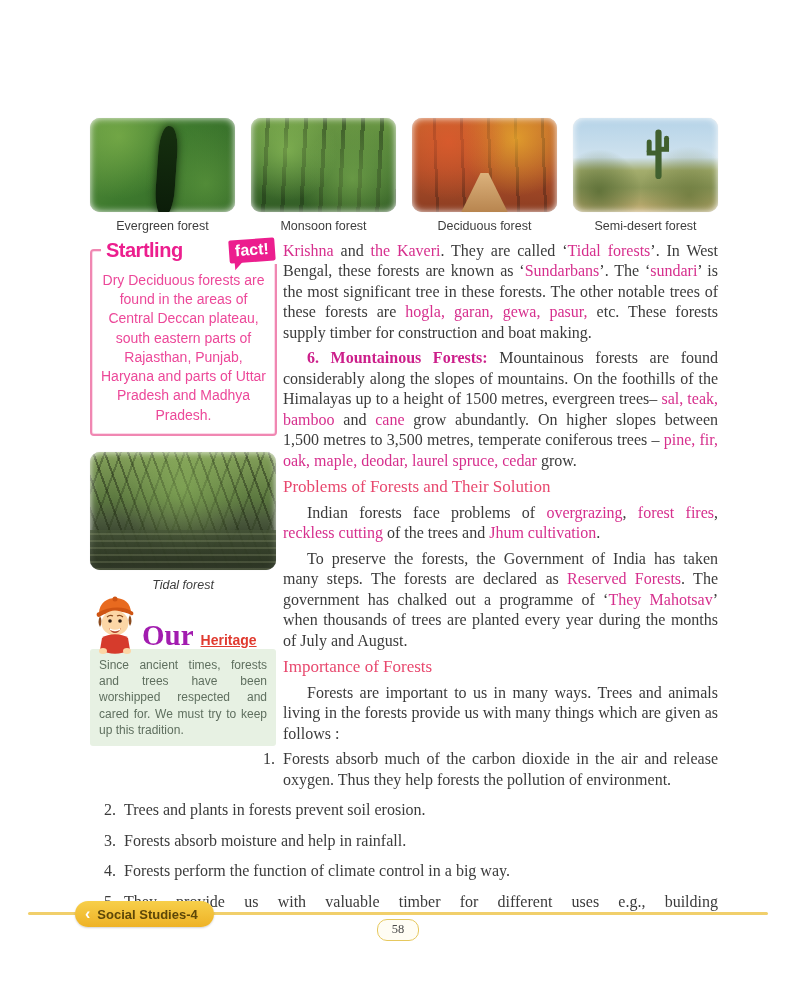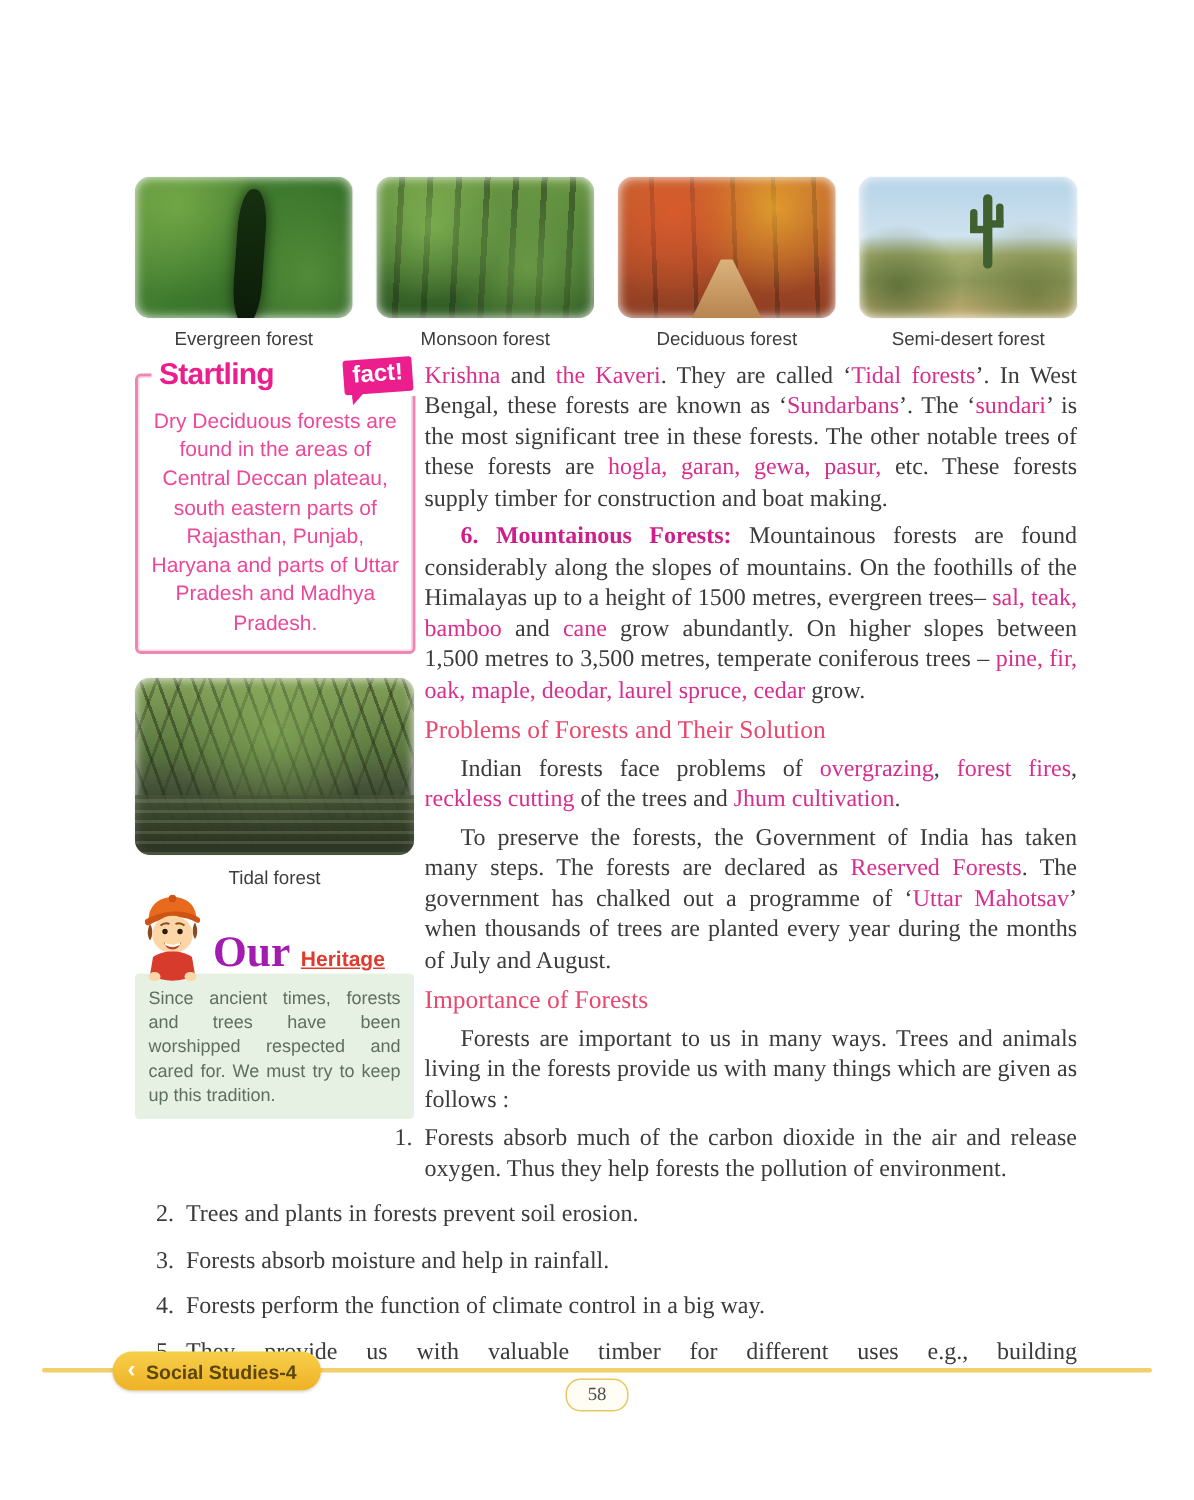--- a/index.html
+++ b/index.html
@@ -64,21 +64,21 @@
   .startling{font-family:"Liberation Sans",sans-serif;font-weight:bold;font-size:20px;
     color:#ec1e8e;letter-spacing:-.5px;}
   .fact-badge{font-family:"Liberation Sans",sans-serif;font-weight:bold;font-size:16px;
     color:#fff;background:#ec1e8e;padding:1px 6px 2px;margin-left:2px;display:inline-block;
     transform:rotate(-4deg);position:relative;border-radius:2px;}
   .fact-badge::after{content:"";position:absolute;left:5px;bottom:-7px;
     border:4px solid transparent;border-top-color:#ec1e8e;border-left-color:#ec1e8e;}
   .fact-body{font-family:"Liberation Sans",sans-serif;font-size:14px;line-height:1.38;
     color:#ec4899;margin:7px 0 0;text-align:center;}
 
-  .tidalfig{margin:16px 7px 0 0;}
+  .tidalfig{margin:16px 7px 0 0;font-style:italic;}
 
   .heritage{position:relative;margin:16px 7px 0 0;padding-top:40px;}
   .boy{position:absolute;left:-2px;top:-15px;width:54px;height:62px;}
   .heritage-head{position:absolute;top:8px;left:52px;white-space:nowrap;}
   .our{font-weight:bold;font-size:29px;color:#a21caf;}
   .her{font-family:"Liberation Sans",sans-serif;font-weight:bold;font-size:14px;
     color:#e03a2f;margin-left:3px;text-decoration:underline;}
   .heritage-box{background:#e7f1e3;border-radius:3px;padding:8px 9px;
     font-family:"Liberation Sans",sans-serif;font-size:12px;line-height:1.35;
     color:#5f6f5f;text-align:justify;}
@@ -187,21 +187,21 @@
             <p>Since ancient times, forests and trees have been worshipped respected and cared for. We must try to keep up this tradition.</p>
           </div>
         </div>
 
       </aside>
       <div id="article-flow">
           <p class="para"><span class="k">Krishna</span><span> and </span><span class="k">the Kaveri</span><span>. They are called ‘</span><span class="k">Tidal forests</span><span>’. In West Bengal, these forests are known as ‘</span><span class="k">Sundarbans</span><span>’. The ‘</span><span class="k">sundari</span><span>’ is the most significant tree in these forests. The other notable trees of these forests are </span><span class="k">hogla, garan, gewa, pasur,</span><span> etc. These forests supply timber for construction and boat making.</span></p>
           <p class="para indent"><span class="lead">6. Mountainous Forests: </span><span>Mountainous forests are found considerably along the slopes of mountains. On the foothills of the Himalayas up to a height of 1500 metres, evergreen trees– </span><span class="k">sal, teak, bamboo</span><span> and </span><span class="k">cane</span><span> grow abundantly. On higher slopes between 1,500 metres to 3,500 metres, temperate coniferous trees – </span><span class="k">pine, fir, oak, maple, deodar, laurel spruce, cedar</span><span> grow.</span></p>
           <div class="section-head">Problems of Forests and Their Solution</div>
           <p class="para indent"><span>Indian forests face problems of </span><span class="k">overgrazing</span><span>, </span><span class="k">forest fires</span><span>, </span><span class="k">reckless cutting</span><span> of the trees and </span><span class="k">Jhum cultivation</span><span>.</span></p>
-          <p class="para indent"><span>To preserve the forests, the Government of India has taken many steps. The forests are declared as </span><span class="k">Reserved Forests</span><span>. The government has chalked out a programme of ‘</span><span class="k">Uttar Mahotsav</span><span>’ when thousands of trees are planted every year during the months of July and August.</span></p>
+          <p class="para indent"><span>To preserve the forests, the Government of India has taken many steps. The forests are declared as </span><span class="k">Reserved Forests</span><span>. The government has chalked out a programme of ‘</span><span class="k">They Mahotsav</span><span>’ when thousands of trees are planted every year during the months of July and August.</span></p>
           <div class="section-head">Importance of Forests</div>
           <p class="para indent"><span>Forests are important to us in many ways. Trees and animals living in the forests provide us with many things which are given as follows :</span></p>
           <ol class="importance-list">
             <li>Forests absorb much of the carbon dioxide in the air and release oxygen. Thus they help forests the pollution of environment.</li>
             <li>Trees and plants in forests prevent soil erosion.</li>
             <li>Forests absorb moisture and help in rainfall.</li>
             <li>Forests perform the function of climate control in a big way.</li>
             <li>They provide us with valuable timber for different uses e.g., building</li>
           </ol>
         </div>

